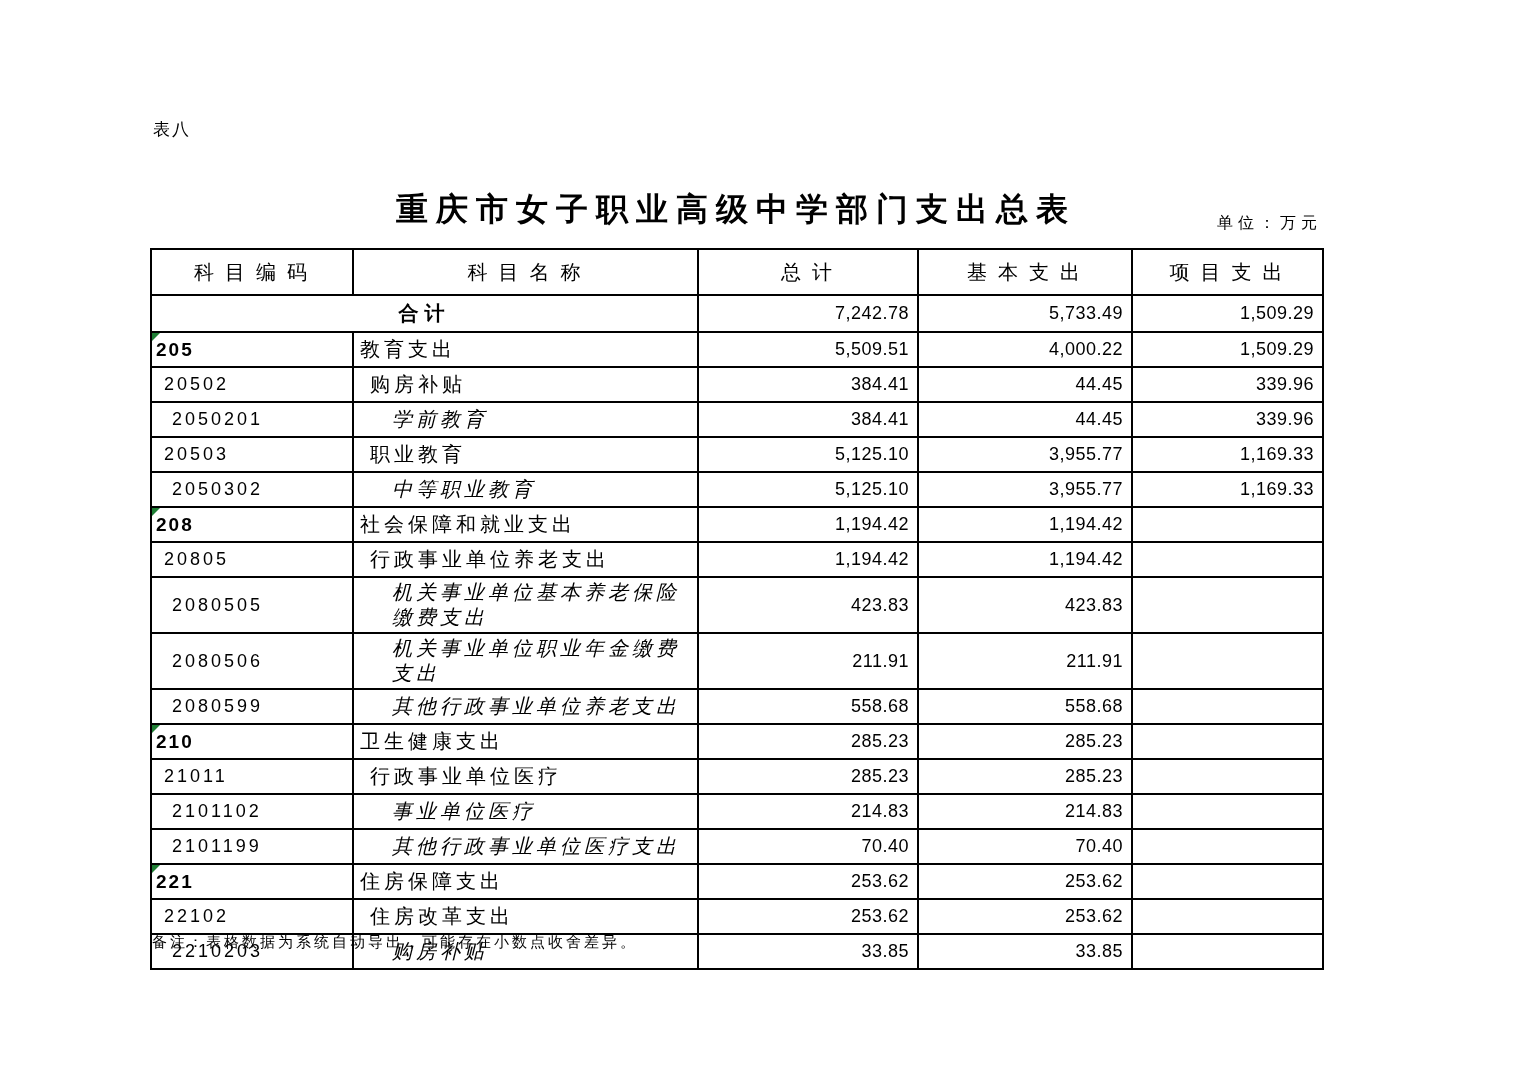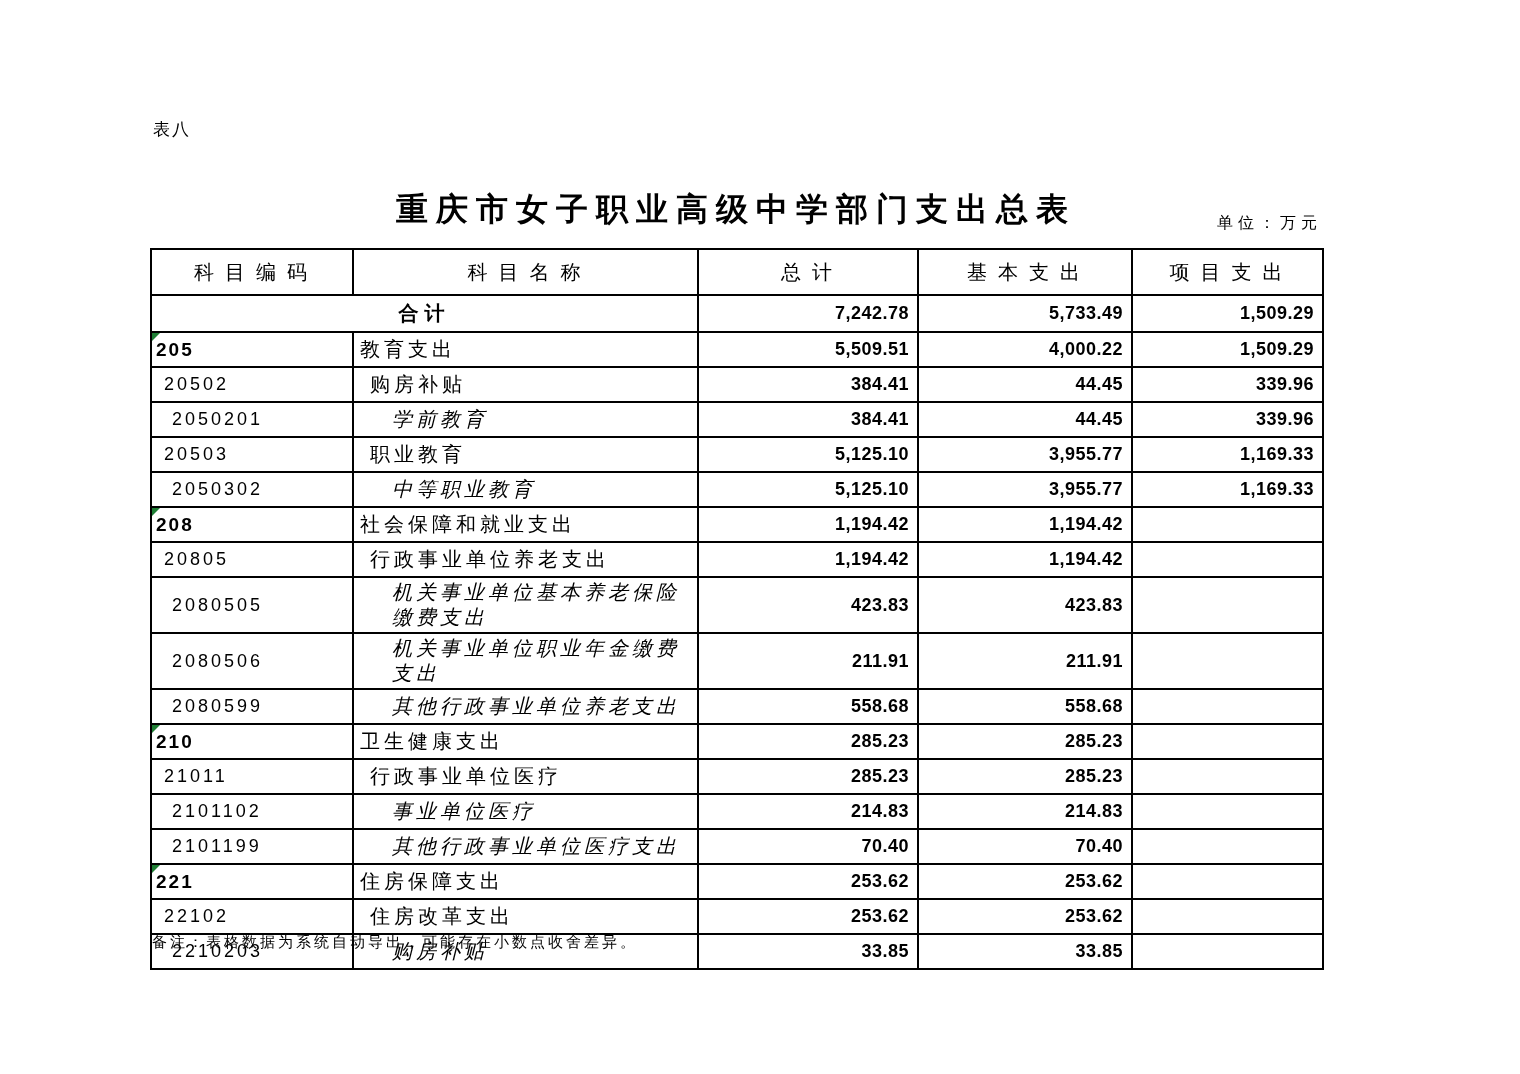--- a/index.html
+++ b/index.html
@@ -45,21 +45,21 @@
   td.code-cell.lvl3 { padding-left:20px; }
   td.code-cell.toplevel { font-weight:bold; font-size:19px; letter-spacing:2px; }
   td.name-cell {
     font-size:20px; letter-spacing:4px; line-height:25px;
     padding:2px 4px 2px 6px;
   }
   td.name-cell.lvl2 { padding-left:16px; }
   td.name-cell.lvl3 { padding-left:38px;font-style:italic; }
   td.value-cell {
     font-family:"Liberation Sans","DejaVu Sans",sans-serif;
-    font-size:18px; font-weight:bold; letter-spacing:0.5px;
+    font-size:18px; font-weight:normal; letter-spacing:0.5px;
     text-align:right; padding:0 8px 0 0;
   }
   .corner-marker {
     position:absolute; top:0; left:0; width:0; height:0;
     border-top:8px solid var(--marker-green,#1e7e34);
     border-right:8px solid transparent;
   }
   .footnote {
     position:absolute; left:152px; top:933px;
     font-size:15px; letter-spacing:3px;

